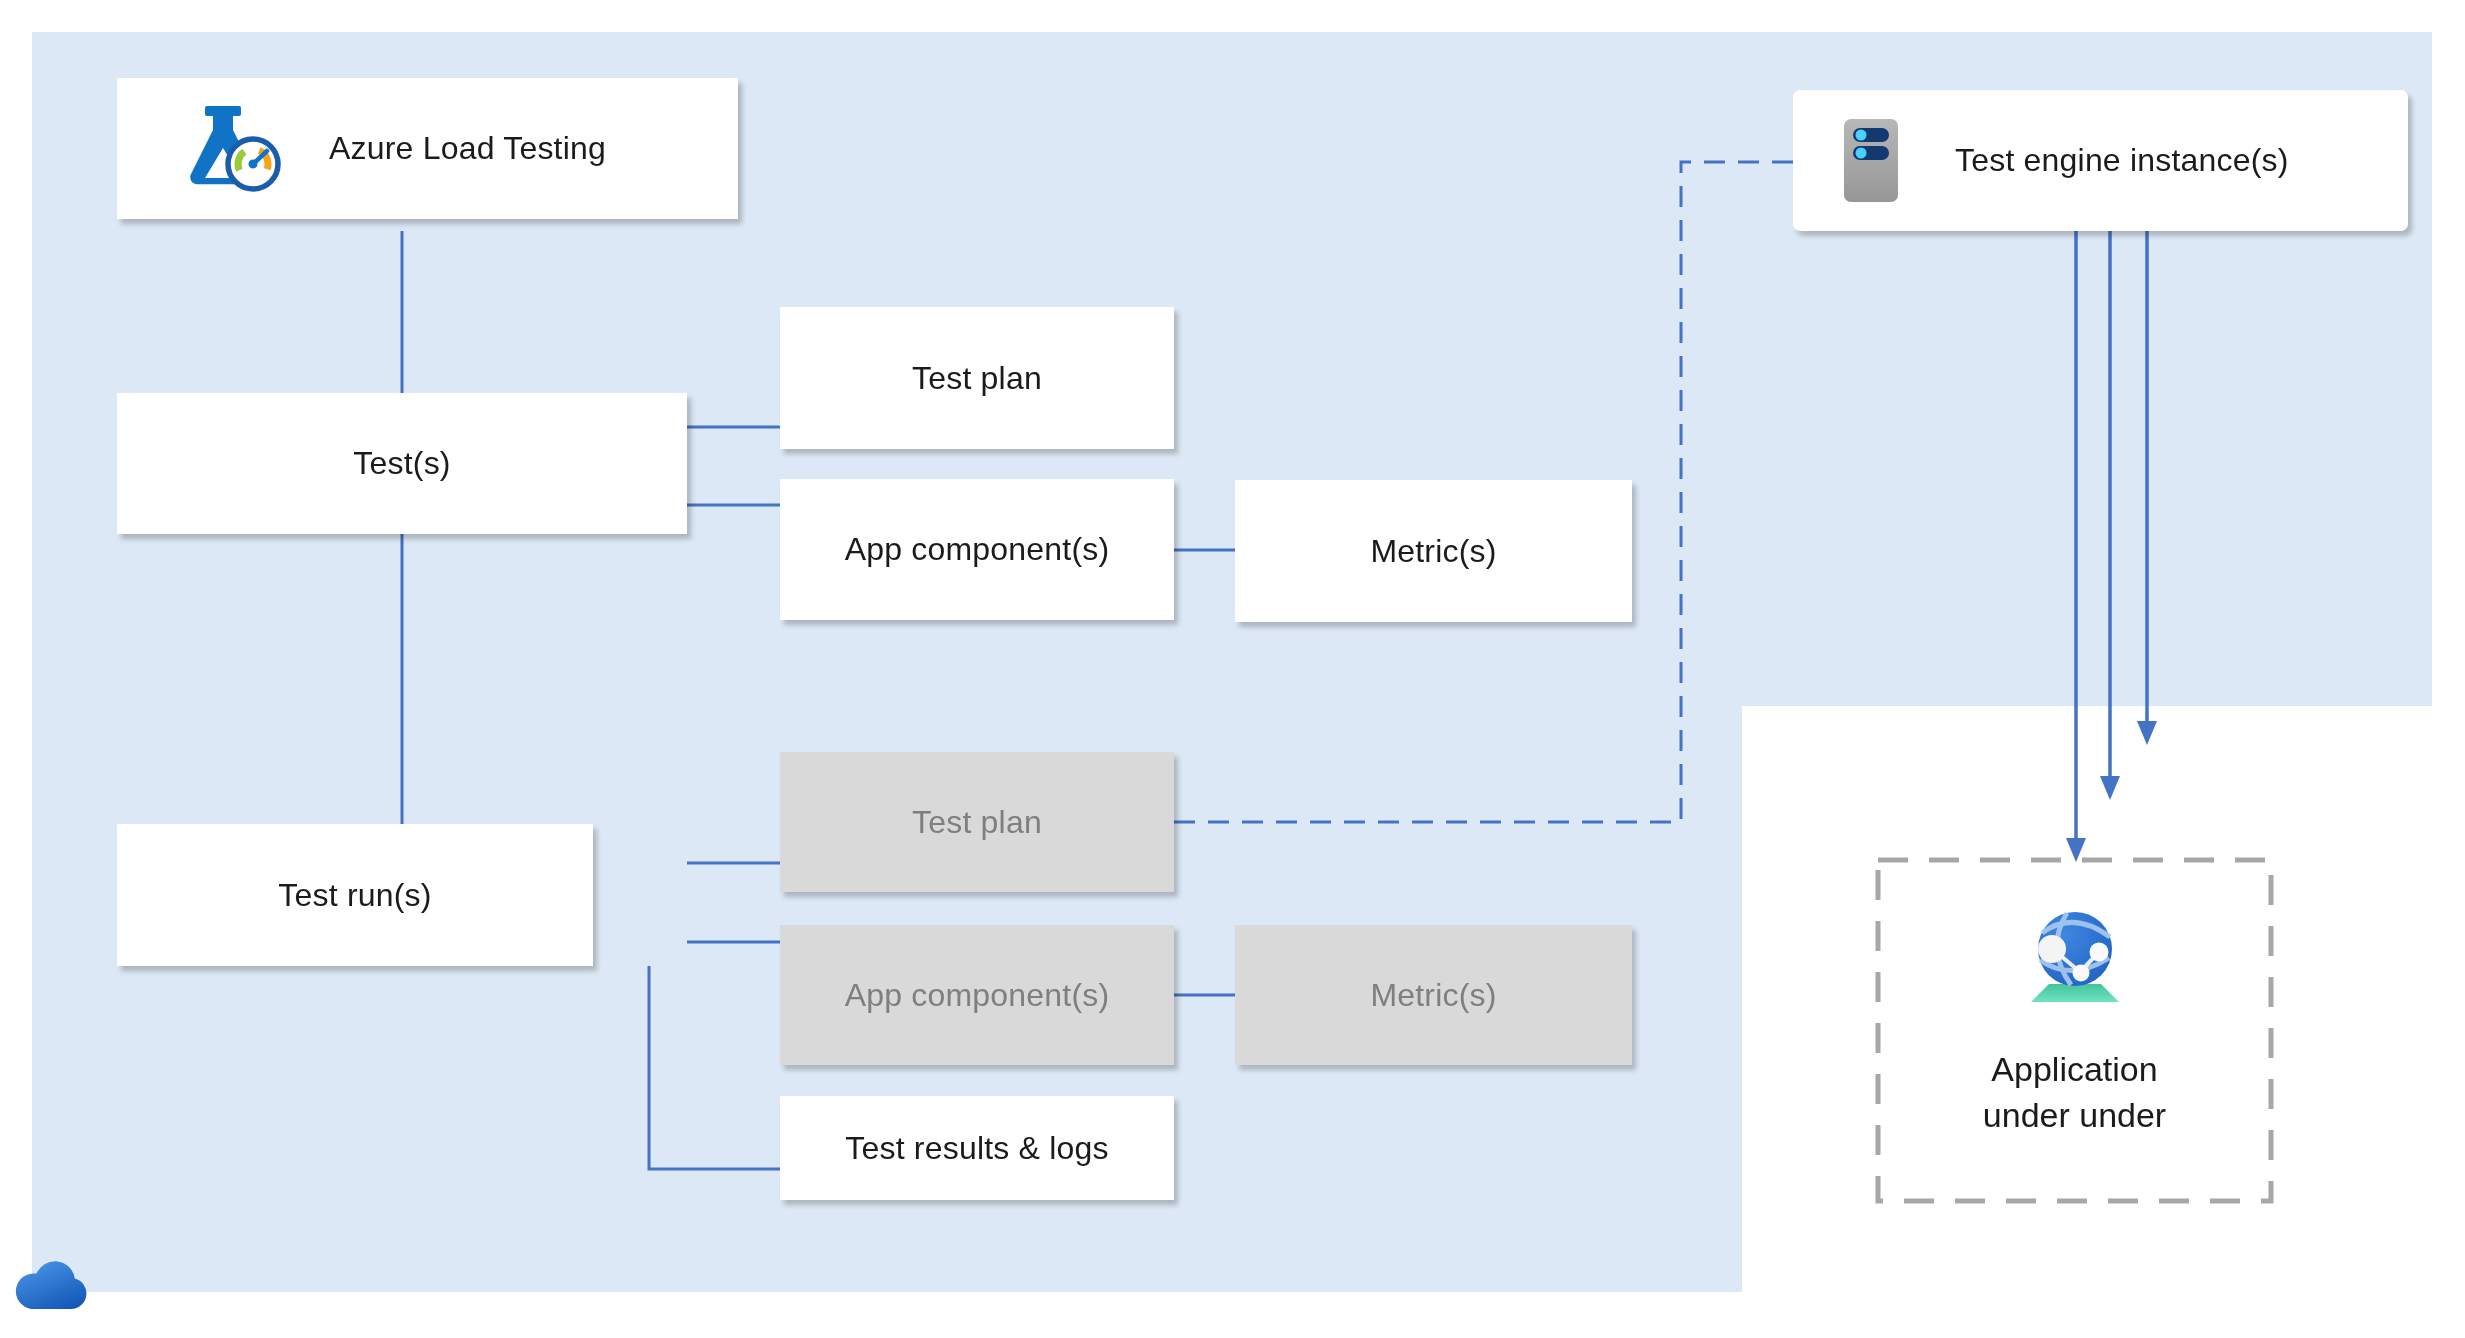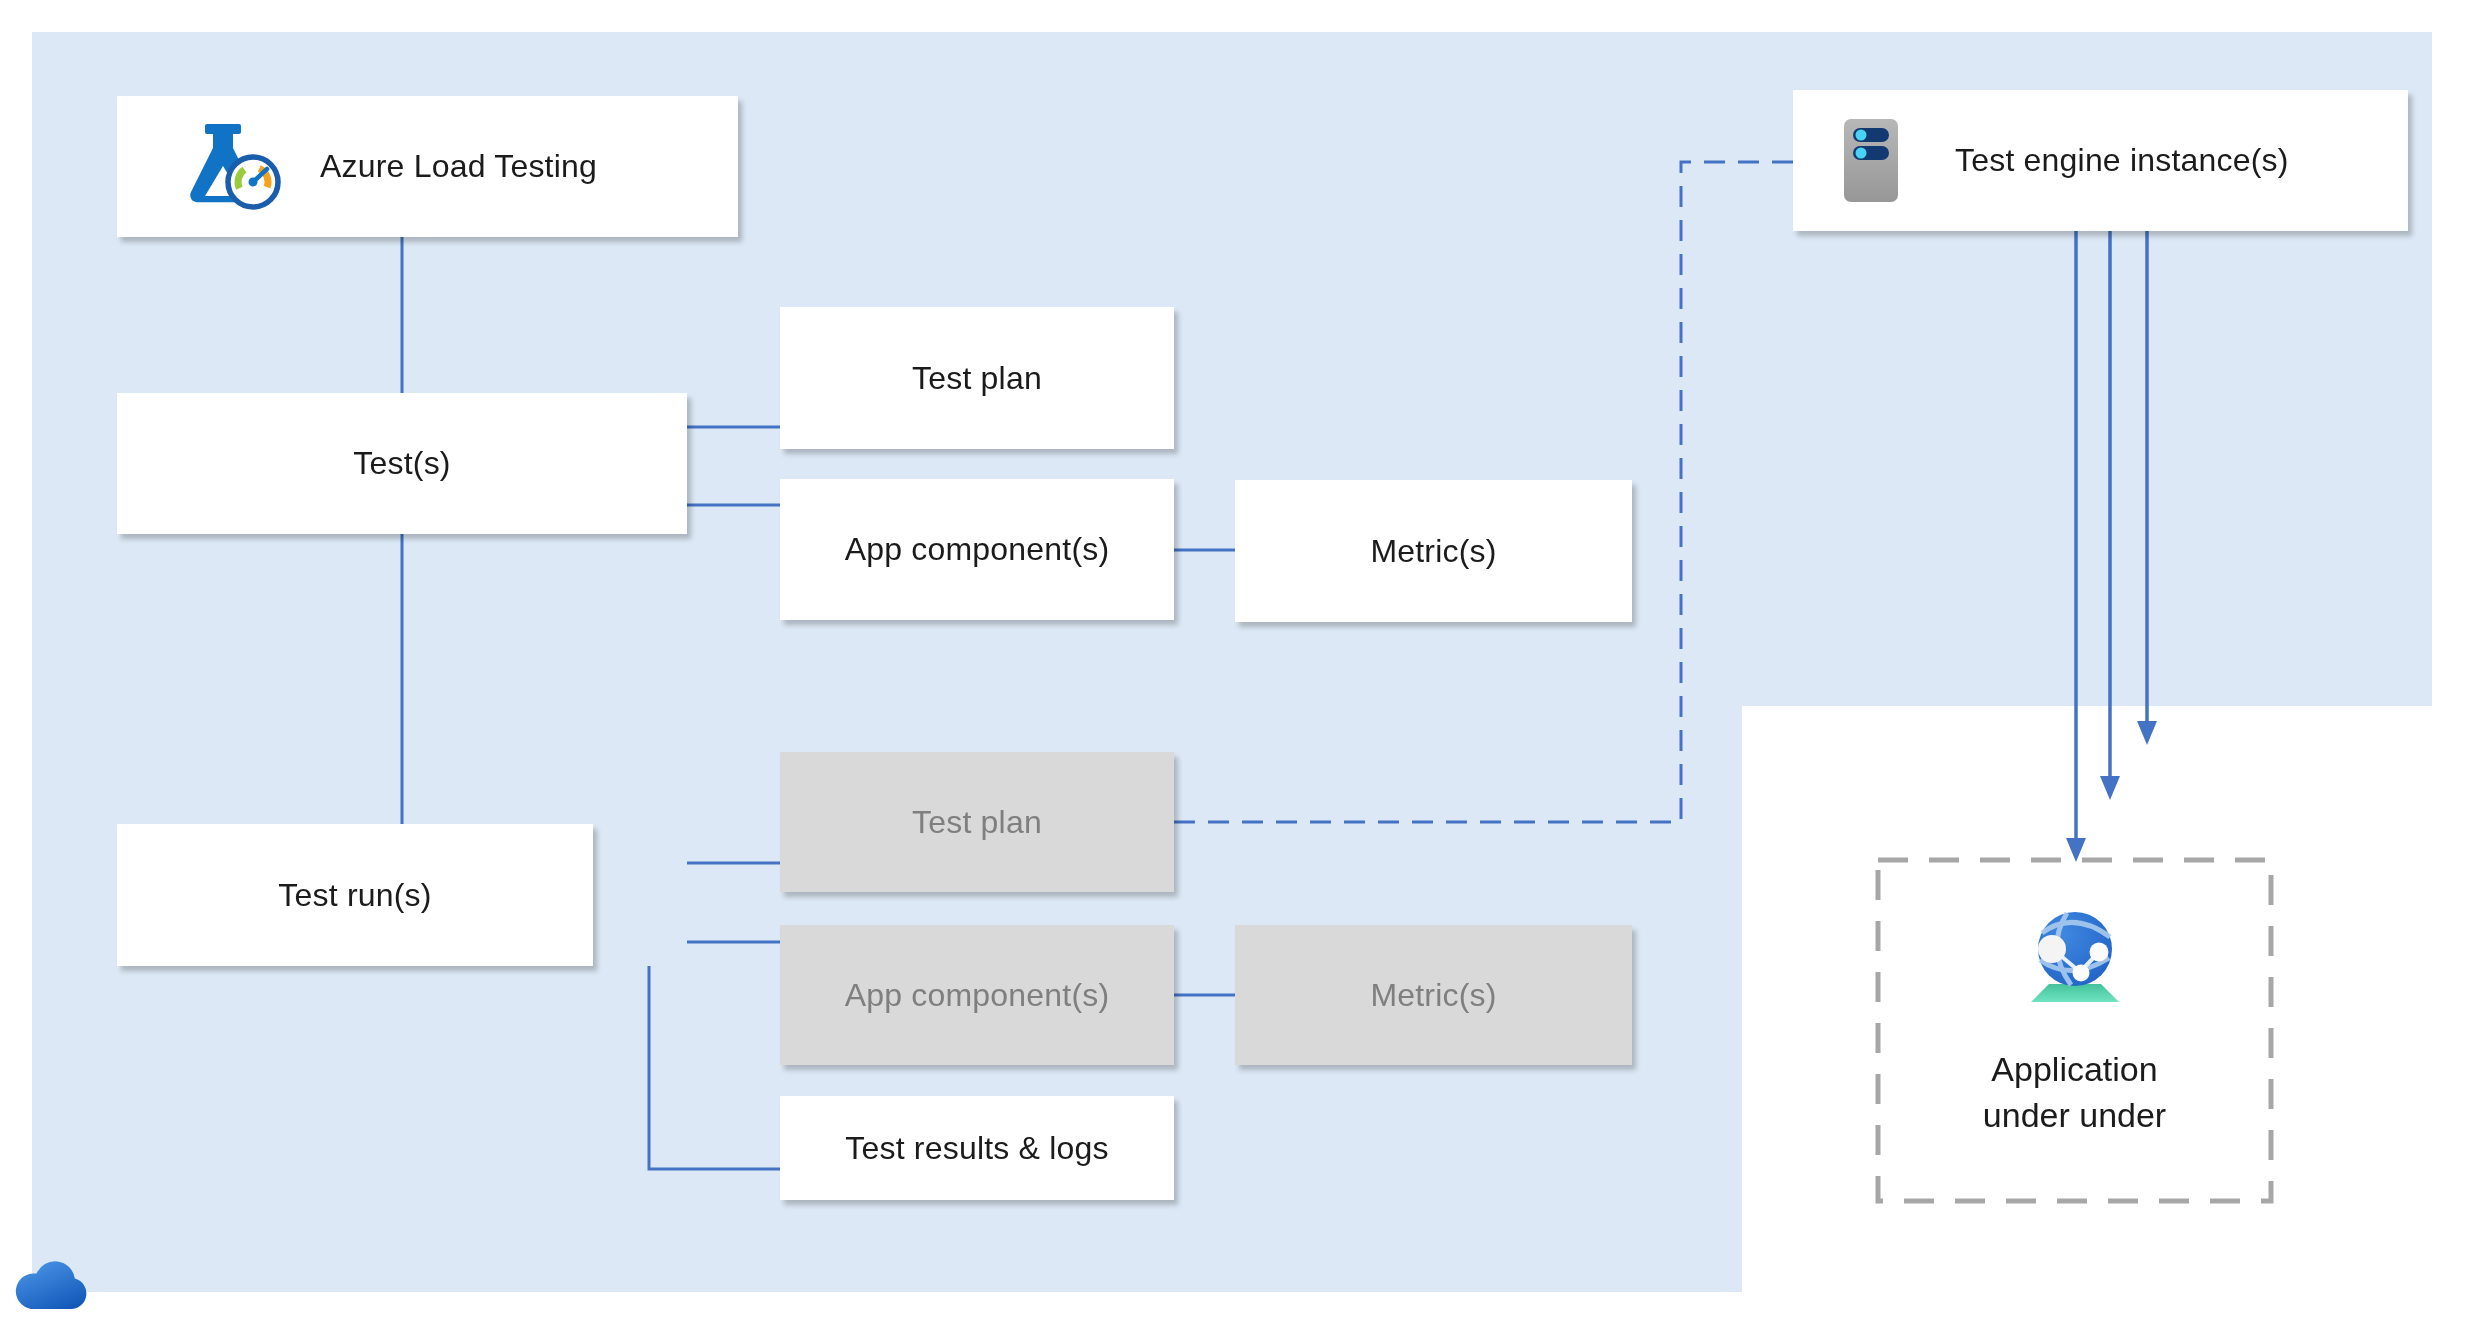--- a/index.html
+++ b/index.html
@@ -71,36 +71,36 @@
     </g>
     <g fill="#4472c4" stroke="none">
       <polygon points="2066,838 2086,838 2076,862"></polygon>
       <polygon points="2100,776 2120,776 2110,800"></polygon>
       <polygon points="2137,721 2157,721 2147,745"></polygon>
     </g>
 
     <rect x="1878" y="860" width="393" height="341" fill="none" stroke="#a7a7a7" stroke-width="5" stroke-dasharray="30 21"></rect>
   </svg>
 
-  <div class="node icon-left" style="left:117px;top:96px;width:571px;height:141px;padding-left:50px;gap:31px;">
+  <div class="node icon-left" style="left:117px;top:78px;width:571px;height:141px;padding-left:50px;gap:40px;">
     <svg class="ic" width="122" height="90" viewBox="0 0 122 90">
       <rect x="38" y="2" width="36" height="10" rx="2" fill="#1173c5"></rect>
       <rect x="46" y="8" width="20" height="22" fill="#1173c5"></rect>
       <path d="M46 26 h20 l22 44 a7 7 0 0 1 -6.3 10.2 H30.3 a7 7 0 0 1 -6.3 -10.2 Z" fill="#1173c5"></path>
       <path d="M56 44 L74 74 H38 Z" fill="#ffffff"></path>
       <circle cx="86" cy="60" r="25" fill="#ffffff" stroke="#1a5dab" stroke-width="5.5"></circle>
       <path d="M92.3 46.4 A15 15 0 0 1 100.1 65.1" stroke="#f7a21d" stroke-width="7" fill="none"></path>
       <path d="M77.4 47.7 A15 15 0 0 0 72.4 66.3" stroke="#9acb3c" stroke-width="7" fill="none"></path>
       <line x1="86" y1="60" x2="100" y2="47" stroke="#1173c5" stroke-width="4.5" stroke-linecap="round"></line>
       <circle cx="86" cy="60" r="4.5" fill="#1173c5"></circle>
     </svg>
     <span class="lbl">Azure Load Testing</span>
   </div>
 
-  <div class="node icon-left" style="left:1793px;top:90px;width:564px;height:141px;padding-left:51px;gap:57px;">
+  <div class="node icon-left" style="left:1793px;top:90px;width:564px;height:141px;padding-left:51px;gap:57px;border-radius:7px;">
     <svg class="ic" width="54" height="83" viewBox="0 0 54 83">
       <defs>
         <linearGradient id="srv" x1="0" y1="0" x2="0" y2="1">
           <stop offset="0" stop-color="#b7b7b7"></stop>
             <stop offset="1" stop-color="#979797"></stop>
         </linearGradient>
       </defs>
       <rect x="0" y="0" width="54" height="83" rx="7" fill="url(#srv)"></rect>
       <rect x="9" y="9" width="36" height="14" rx="7" fill="#123a70"></rect>
       <rect x="9" y="27" width="36" height="14" rx="7" fill="#123a70"></rect>

